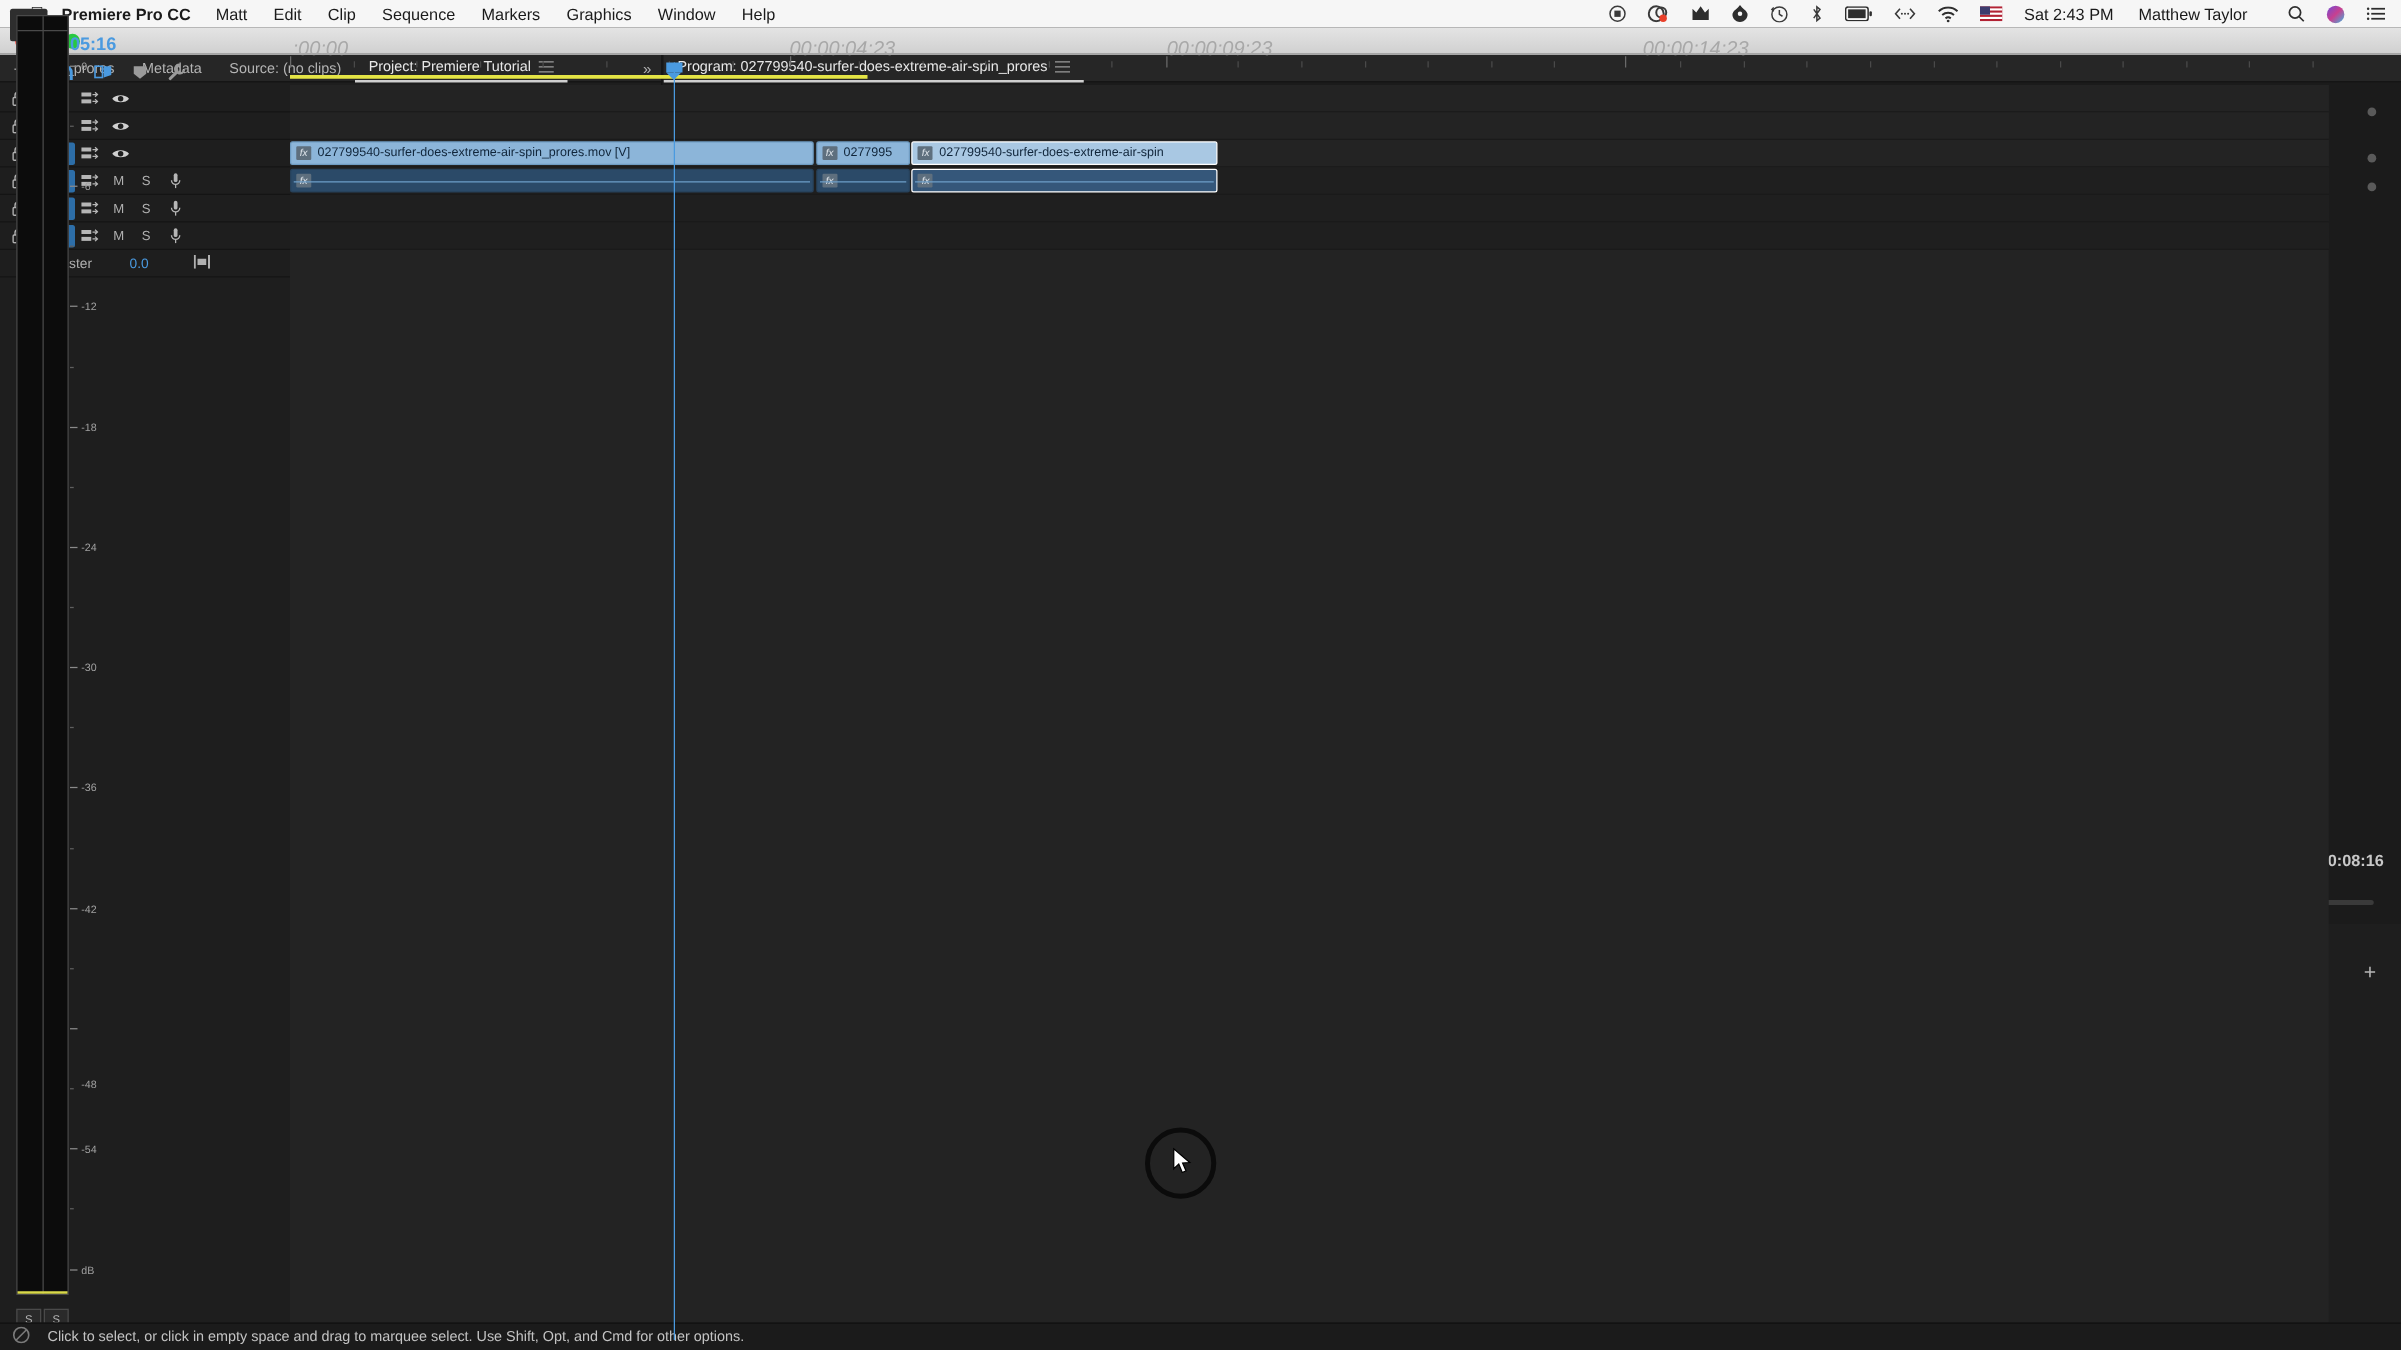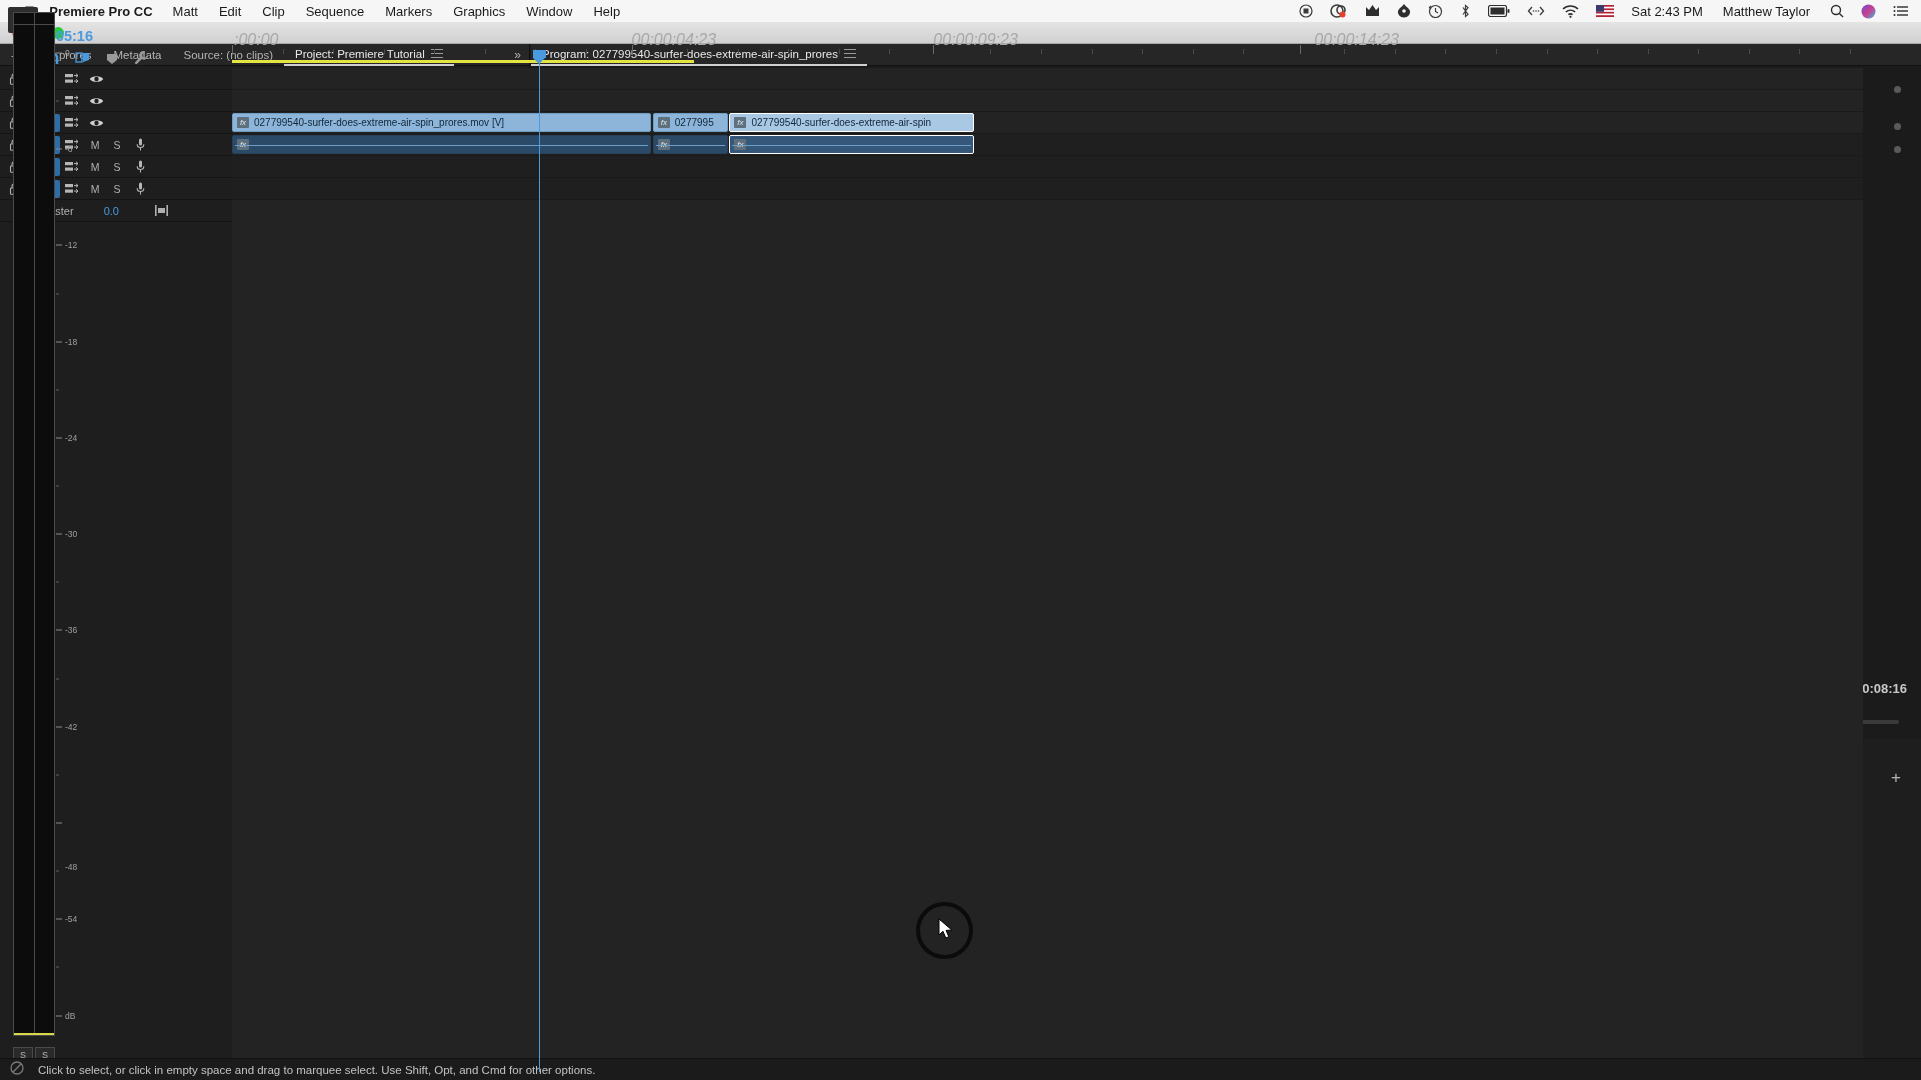--- a/index.html
+++ b/index.html
@@ -9,21 +9,21 @@
   
   .macbar{position:absolute;left:0;top:0;width:1921px;height:22px;background:#f6f6f6;
     display:flex;align-items:center;color:#1a1a1a;font-size:13px;}
   .apple-logo{margin:0 14px 0 24px;font-size:15px;line-height:1;}
   .macbar .app-name{font-weight:bold;margin-right:20px;}
   .macbar .mi{margin-right:21px;cursor:default;}
   .macbar .spacer{flex:1;}
   .macbar .ri{margin-right:17px;display:flex;align-items:center;}
   .macbar .ri svg{display:block;}
   .macbar .clock{margin-right:20px;font-size:13px;}
-  .macbar .user{margin-right:20px;font-size:13px;text-align:center;}
+  .macbar .user{margin-right:32px;font-size:13px;text-align:center;}
 
   
   .titlebar{position:absolute;left:0;top:22px;width:1921px;height:22px;
     background:linear-gradient(to bottom,#e4e4e4,#d0d0d0);border-bottom:1px solid #a8a8a8;
     display:flex;align-items:center;}
   .traffic{display:flex;gap:8px;margin-left:12px;}
   .tl{width:12px;height:12px;border-radius:50%;}
   .tl.r{background:#ff5f57;} .tl.y{background:#febc2e;} .tl.g{background:#28c840;}
   .titlebar .path{position:absolute;left:0;right:0;text-align:center;font-size:11px;color:#3a3a3a;}
 

